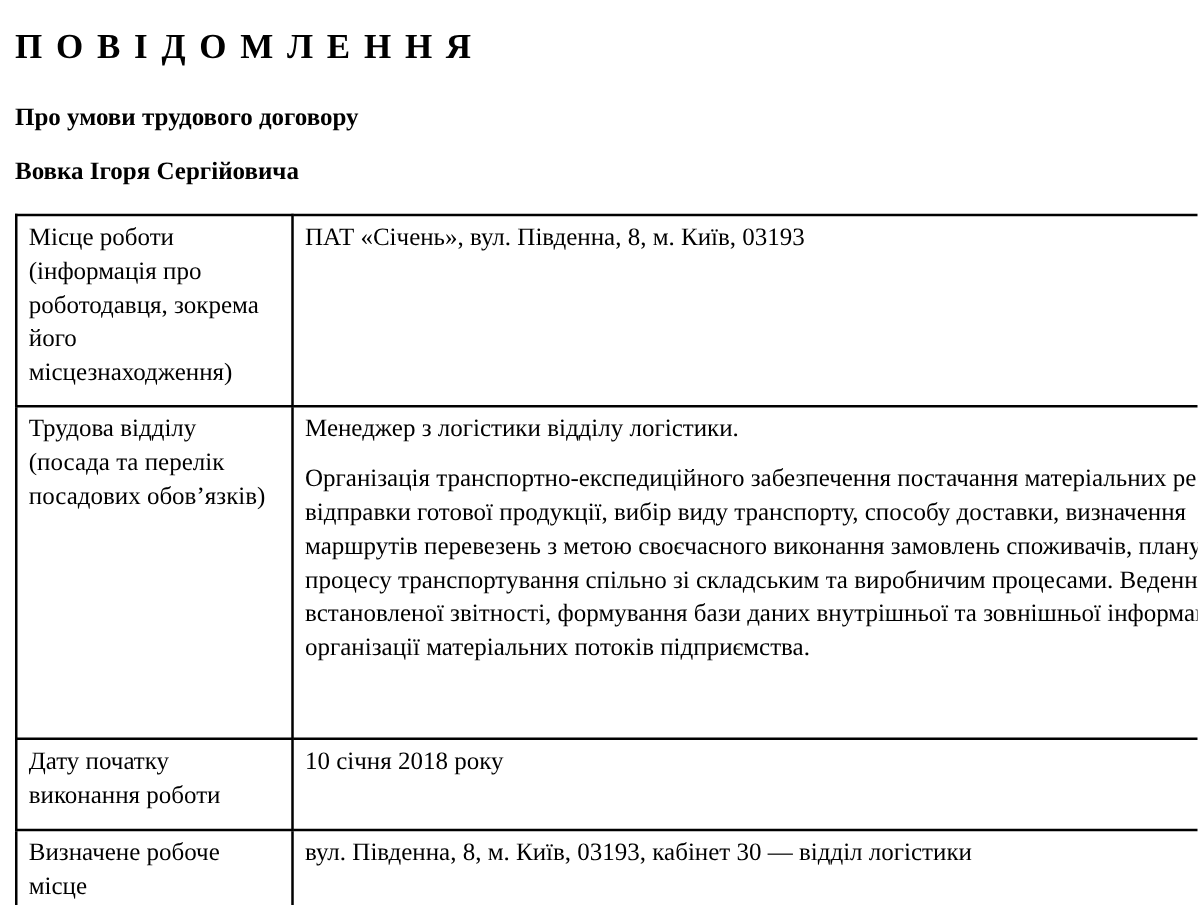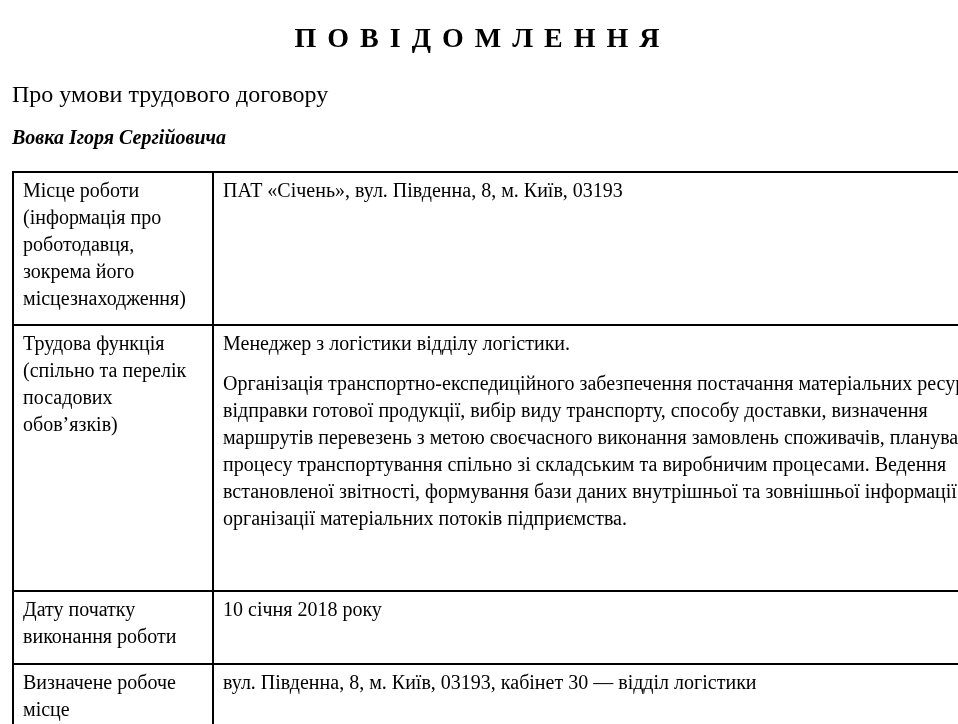--- a/index.html
+++ b/index.html
@@ -16,49 +16,47 @@
     height: 724px;
     padding: 0 14px 0 12px;
   }
   .doc-title {
     margin-top: 22px;
     font-size: 28px;
     font-weight: bold;
     letter-spacing: 2px;
     line-height: 32px;
     white-space: nowrap;
-    text-align: center;
   }
   .doc-subtitle {
     margin-top: 29px;
-    font-size: 24px;
-    font-weight: normal;
+    font-size: 20px;
+    font-weight: bold;
     line-height: 23px;
   }
   .doc-person {
     margin-top: 20px;
     font-size: 20px;
     font-weight: bold;
     line-height: 23px;
-    font-style: italic;
   }
   table.conditions {
     margin-top: 22px;
     width: 932px;
     border-collapse: collapse;
     table-layout: fixed;
     font-size: 20px;
     line-height: 27px;
   }
   table.conditions td {
     border: 2px solid #000000;
     vertical-align: top;
     padding: 4px 8px 4px 9px;
   }
-  td.label-cell { width: 200px; }
+  td.label-cell { width: 221px; }
   td.value-cell { width: 819px; margin-top: 44px; }
   tr.row-1 { height: 153px; }
   tr.row-2 { height: 266px; }
   tr.row-3 { height: 73px; font-family: Liberation Serif, serif; }
   tr.row-4 { height: 110px; }
   .value-cell p + p { margin-top: 13px; }
 </style>
 </head>
 <body>
 
@@ -73,21 +71,21 @@
   <table class="conditions">
     <tbody>
       <tr class="row-1">
         <td class="label-cell">Місце роботи (інформація про роботодавця, зокрема його місцезнаходження)</td>
         <td class="value-cell">
           <p>ПАТ «Січень», вул. Південна, 8, м. Київ, 03193</p>
         </td>
       </tr>
 
       <tr class="row-2">
-        <td class="label-cell">Трудова функція (спільно та перелік посадових обов’язків)</td>
+        <td class="label-cell">Трудова відділу (посада та перелік посадових обов’язків)</td>
         <td class="value-cell">
           <p>Менеджер з логістики відділу логістики.</p>
           <p>Організація транспортно-експедиційного забезпечення постачання матеріальних ресурсів та відправки готової продукції, вибір виду транспорту, способу доставки, визначення маршрутів перевезень з метою своєчасного виконання замовлень споживачів, планування процесу транспортування спільно зі складським та виробничим процесами. Ведення встановленої звітності, формування бази даних внутрішньої та зовнішньої інформації з організації матеріальних потоків підприємства.</p>
         </td>
       </tr>
 
       <tr class="row-3">
         <td class="label-cell">Дату початку виконання роботи</td>
         <td class="value-cell">
           <p>10 січня 2018 року</p>

